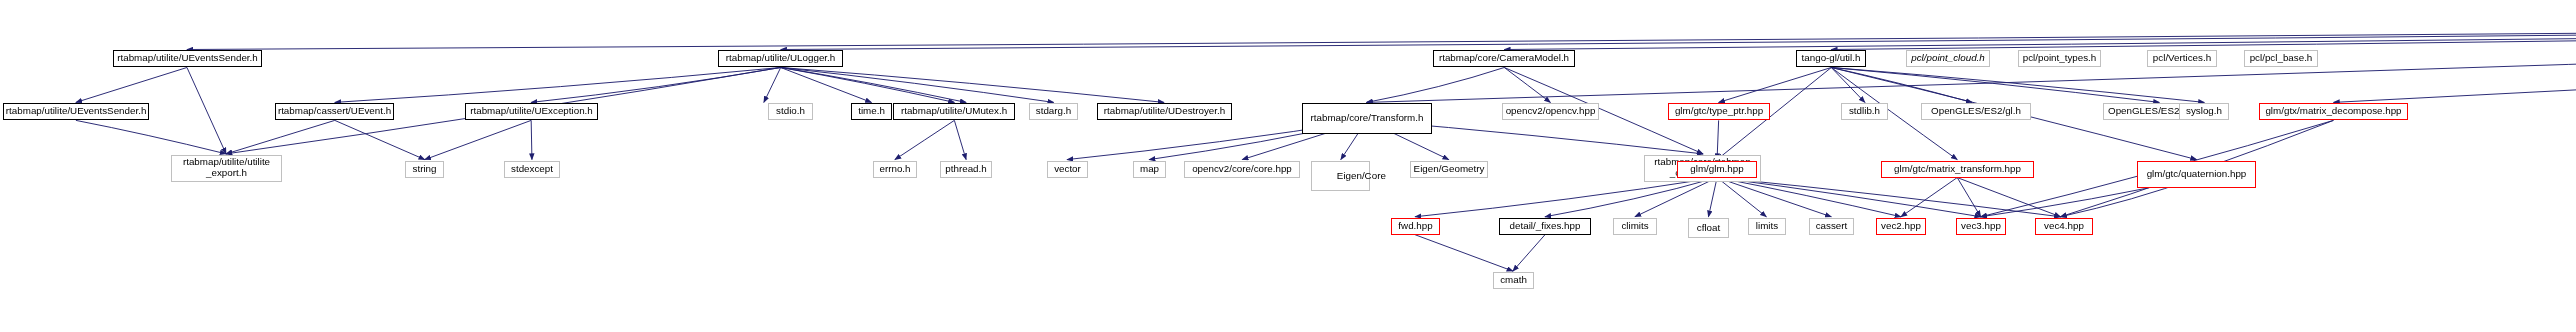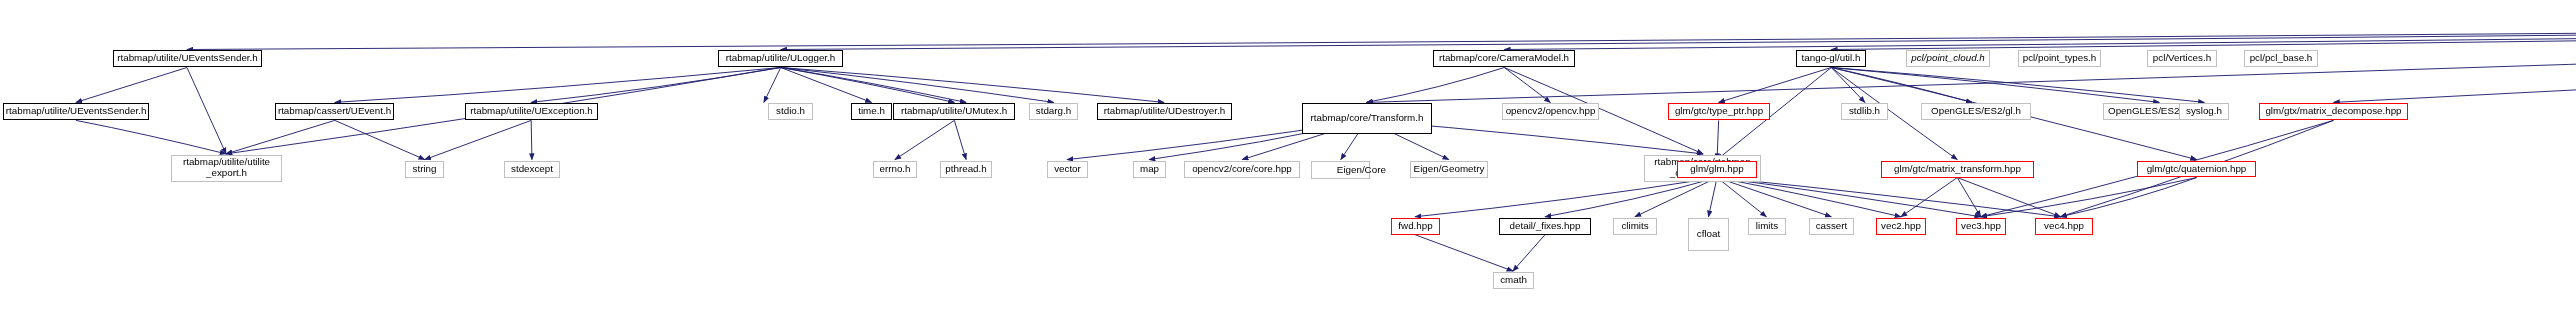--- a/index.html
+++ b/index.html
@@ -141,31 +141,31 @@
       <div class="node n-red" style="left: 2259px; top: 103px; width: 149px; height: 17px;">glm/gtx/matrix_decompose.hpp</div>
       <div class="node n-grey" style="left: 171px; top: 155px; width: 111px; height: 26.6px;">rtabmap/utilite/utilite
 _export.h</div>
       <div class="node n-grey" style="left: 405px; top: 161px; width: 39px; height: 17px;">string</div>
       <div class="node n-grey" style="left: 504px; top: 161px; width: 56px; height: 17px;">stdexcept</div>
       <div class="node n-grey" style="left: 873px; top: 161px; width: 44px; height: 17px;">errno.h</div>
       <div class="node n-grey" style="left: 940px; top: 161px; width: 52px; height: 17px;">pthread.h</div>
       <div class="node n-grey" style="left: 1047px; top: 161px; width: 41px; height: 17px;">vector</div>
       <div class="node n-grey" style="left: 1133px; top: 161px; width: 33px; height: 17px;">map</div>
       <div class="node n-grey" style="left: 1184px; top: 161px; width: 116px; height: 17px;">opencv2/core/core.hpp</div>
-      <div class="node n-grey" style="left: 1311px; top: 161px; width: 59px; height: 18px; padding-left: 44px;">Eigen/Core</div>
+      <div class="node n-grey" style="left: 1311px; top: 161px; width: 59px; height: 30px; padding-left: 44px;">Eigen/Core</div>
       <div class="node n-grey" style="left: 1410px; top: 161px; width: 78px; height: 17px;">Eigen/Geometry</div>
       <div class="node n-grey" style="left: 1644px; top: 155px; width: 117px; height: 26.6px;">rtabmap/core/rtabmap
 _core_export.h</div>
       <div class="node n-red" style="left: 1677px; top: 161px; width: 80px; height: 17px;">glm/glm.hpp</div>
       <div class="node n-red" style="left: 1881px; top: 161px; width: 153px; height: 17px;">glm/gtc/matrix_transform.hpp</div>
-      <div class="node n-red" style="left: 2137px; top: 161px; width: 119px; height: 16px;">glm/gtc/quaternion.hpp</div>
+      <div class="node n-red" style="left: 2137px; top: 161px; width: 119px; height: 27px;">glm/gtc/quaternion.hpp</div>
       <div class="node n-red" style="left: 1391px; top: 218px; width: 49px; height: 17px;">fwd.hpp</div>
       <div class="node n-black" style="left: 1499px; top: 218px; width: 92px; height: 17px;">detail/_fixes.hpp</div>
       <div class="node n-grey" style="left: 1613px; top: 218px; width: 44px; height: 17px;">climits</div>
-      <div class="node n-grey" style="left: 1688px; top: 218px; width: 41px; height: 33px;">cfloat</div>
+      <div class="node n-grey" style="left: 1688px; top: 218px; width: 41px; height: 20px;">cfloat</div>
       <div class="node n-grey" style="left: 1748px; top: 218px; width: 38px; height: 17px;">limits</div>
       <div class="node n-grey" style="left: 1809px; top: 218px; width: 45px; height: 17px;">cassert</div>
       <div class="node n-red" style="left: 1876px; top: 218px; width: 50px; height: 17px;">vec2.hpp</div>
       <div class="node n-red" style="left: 1956px; top: 218px; width: 50px; height: 17px;">vec3.hpp</div>
       <div class="node n-red" style="left: 2035px; top: 218px; width: 58px; height: 17px;">vec4.hpp</div>
       <div class="node n-grey" style="left: 1493px; top: 272px; width: 41px; height: 17px;">cmath</div>
     </div>
 </div>
 
 

